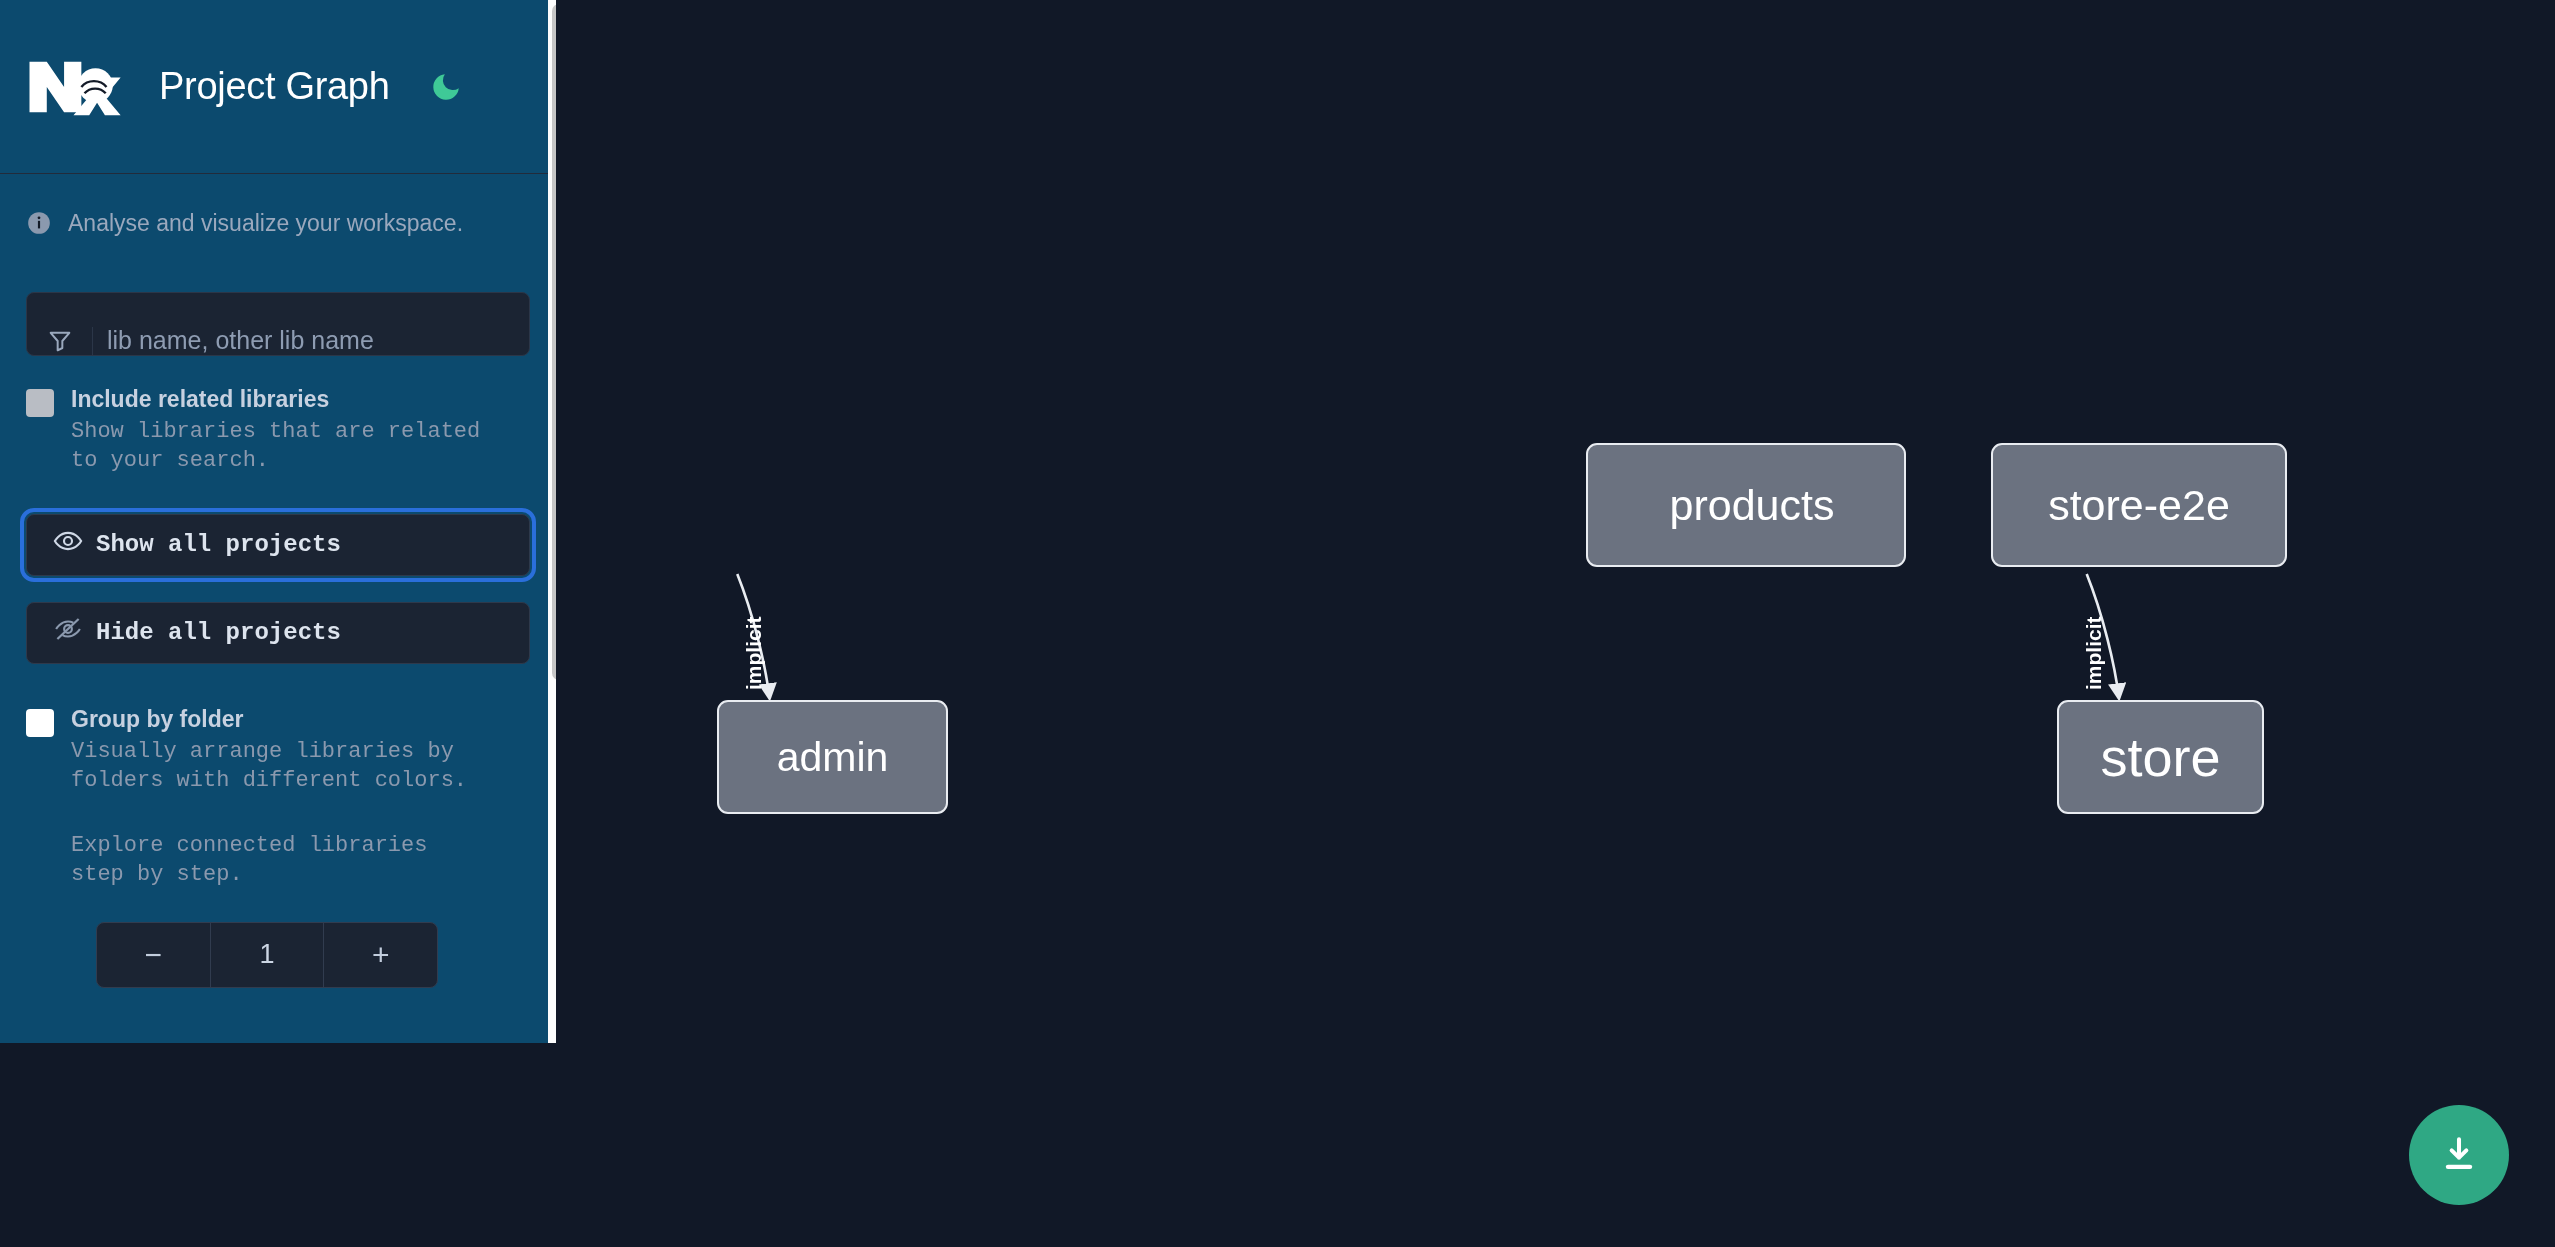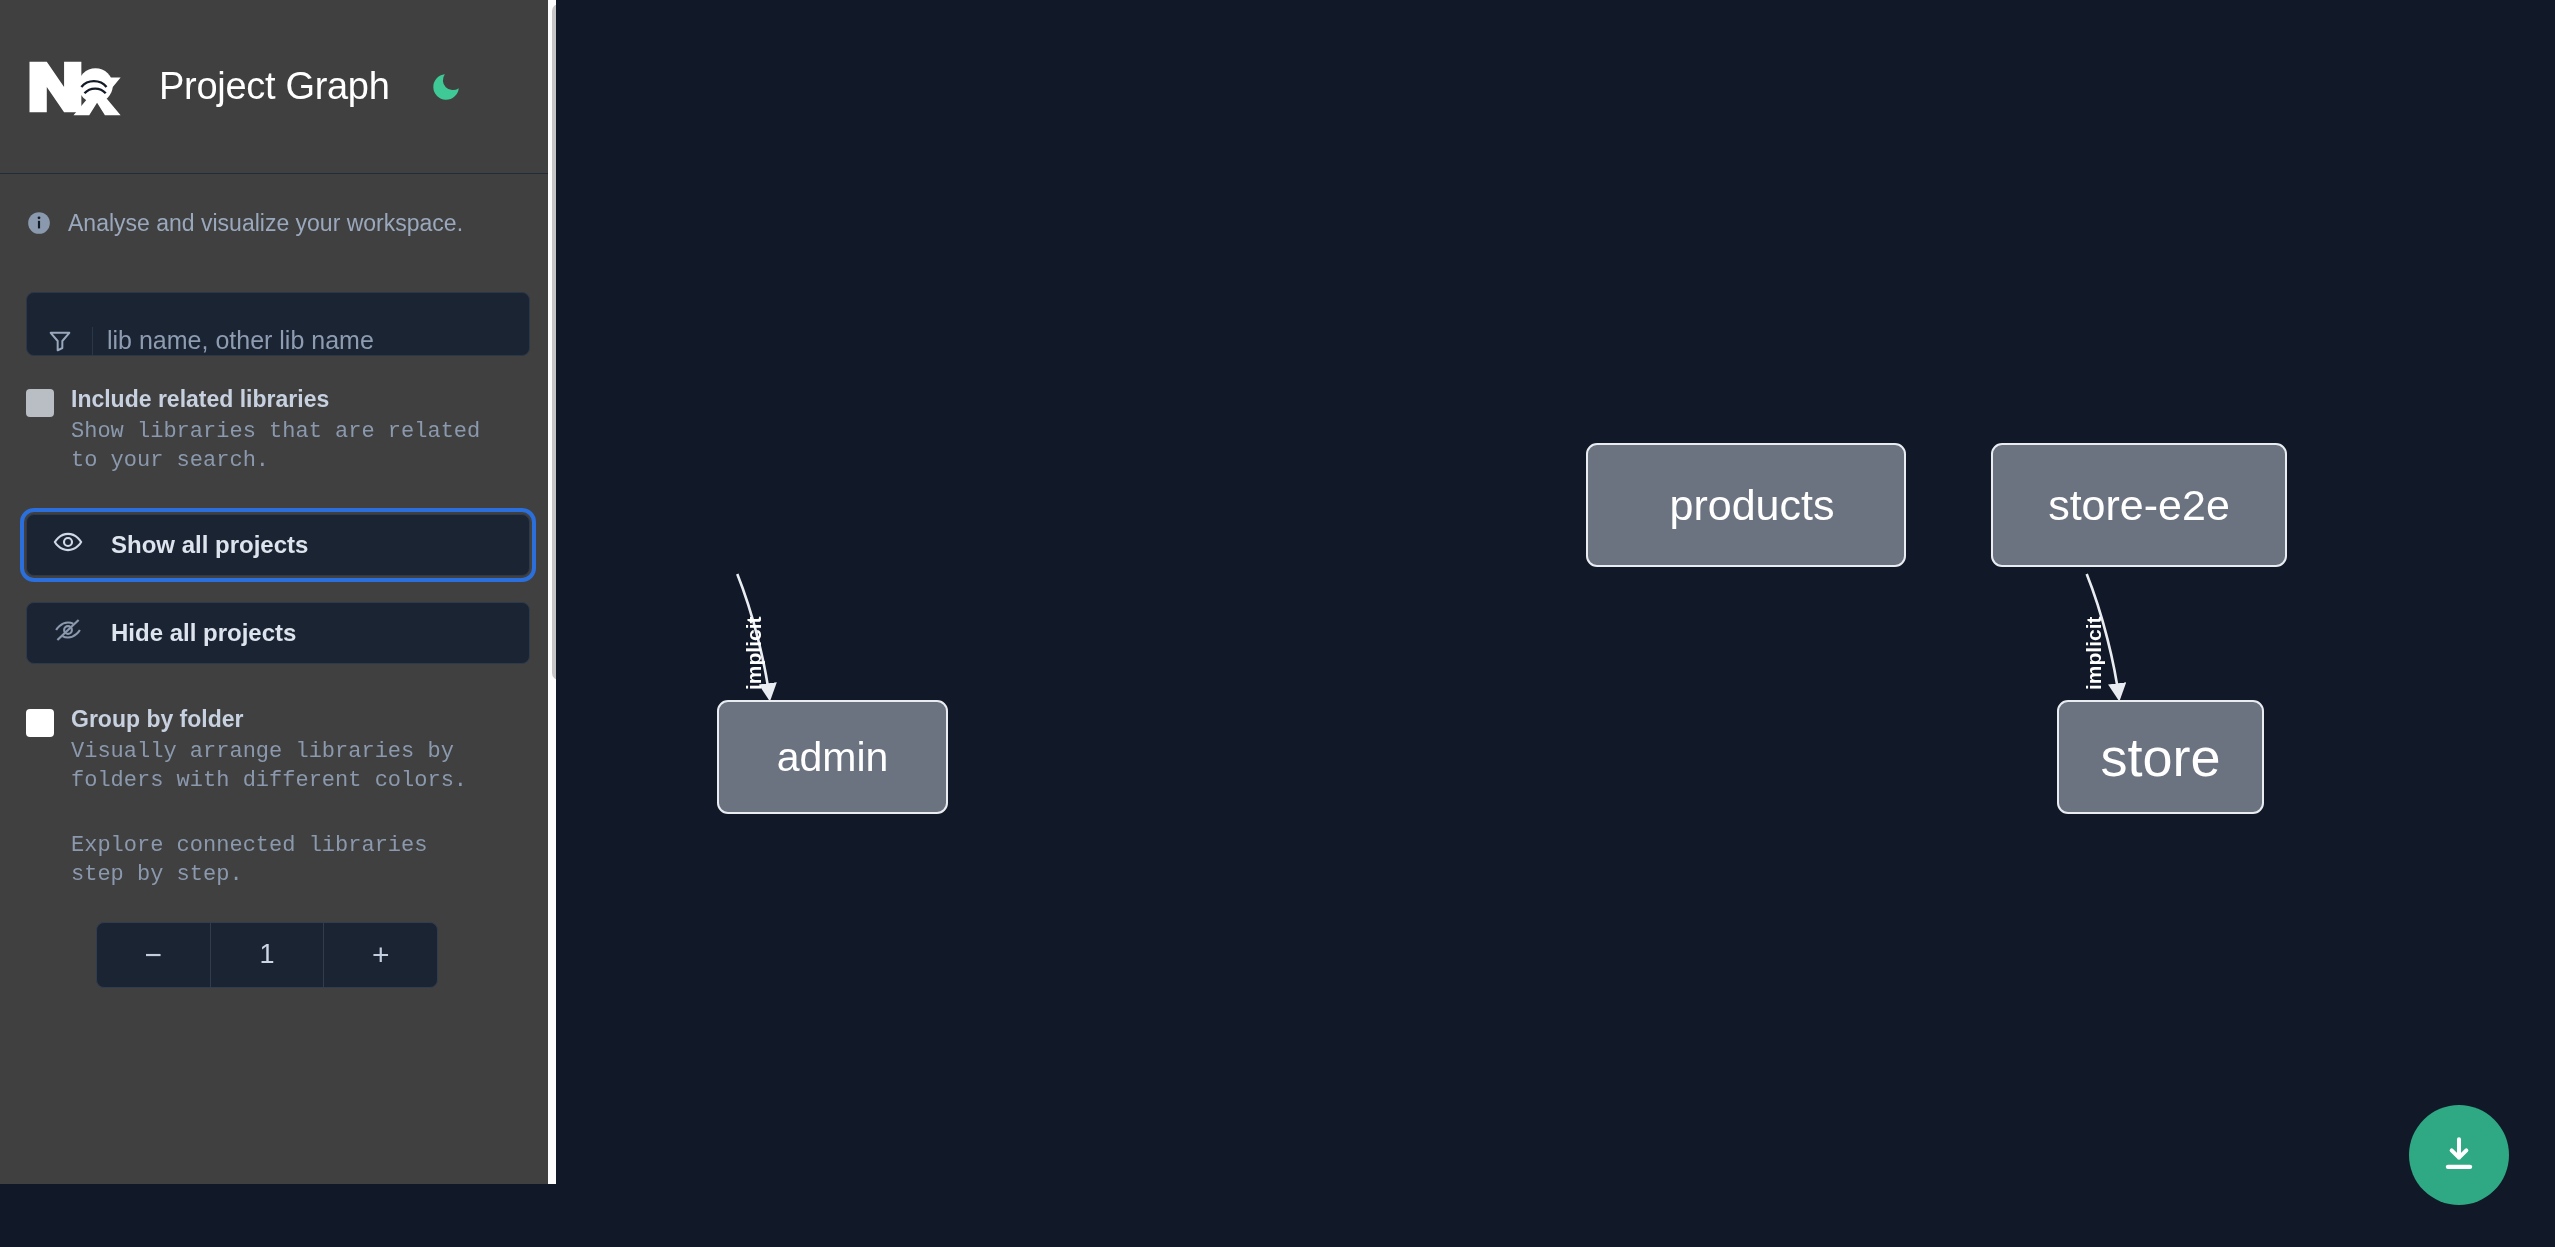--- a/index.html
+++ b/index.html
@@ -7,22 +7,22 @@
     width: 2555px; height: 1247px;
     background: #111827;
     font-family: "Liberation Sans", sans-serif;
     overflow: hidden;
   }
   .app { position: relative; width: 2555px; height: 1247px; display: flex; }
 
   
   .sidebar {
     position: relative;
-    width: 556px; height: 1184px;
-    background: #404040;
+    width: 556px; height: 1043px;
+    background: #0c4a6e;
     flex: 0 0 556px;
     overflow: hidden;
   }
   .sidebar-header {
     height: 174px;
     display: flex; align-items: center;
     padding-left: 26px;
     border-bottom: 1px solid #222b3b;
   }
   .nx-logo { width: 95px; height: 66px; flex: 0 0 95px; }
@@ -104,31 +104,32 @@
     color: #8b99ae;
     font-size: 22px;
     line-height: 1.33;
     margin-left: 45px;
     max-width: 420px;
     font-family: Liberation Mono, monospace;
   }
 
   .btn {
     display: flex; align-items: center;
-    gap: 28px;
+    gap: 13px;
     height: 62px;
     padding: 16px 26px;
     border-radius: 8px;
     background: #1b2433;
     border: 1px solid #2e394b;
     color: #dde4ee;
     font-size: 24px;
     font-weight: 700;
     cursor: pointer;
     width: 100%;
+    font-family: Liberation Mono, monospace;
   }
   .btn.focused {
     outline: 4px solid #2a6fdb;
     outline-offset: 2px;
     border-color: #2e394b;
   }
   .btn-stack { margin-top: 38px; display: flex; flex-direction: column; gap: 26px; }
 
   .stepper {
     margin-top: 32px;

